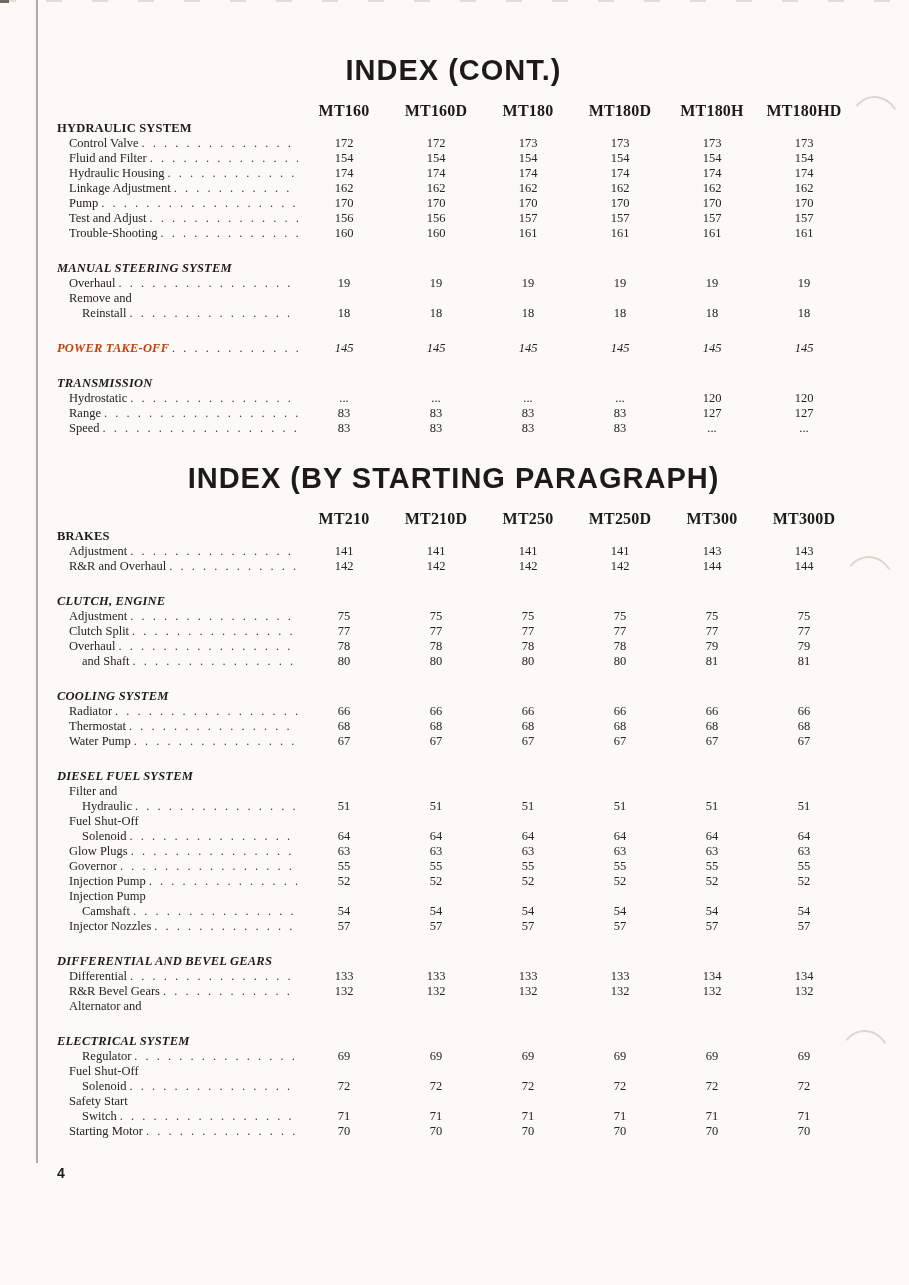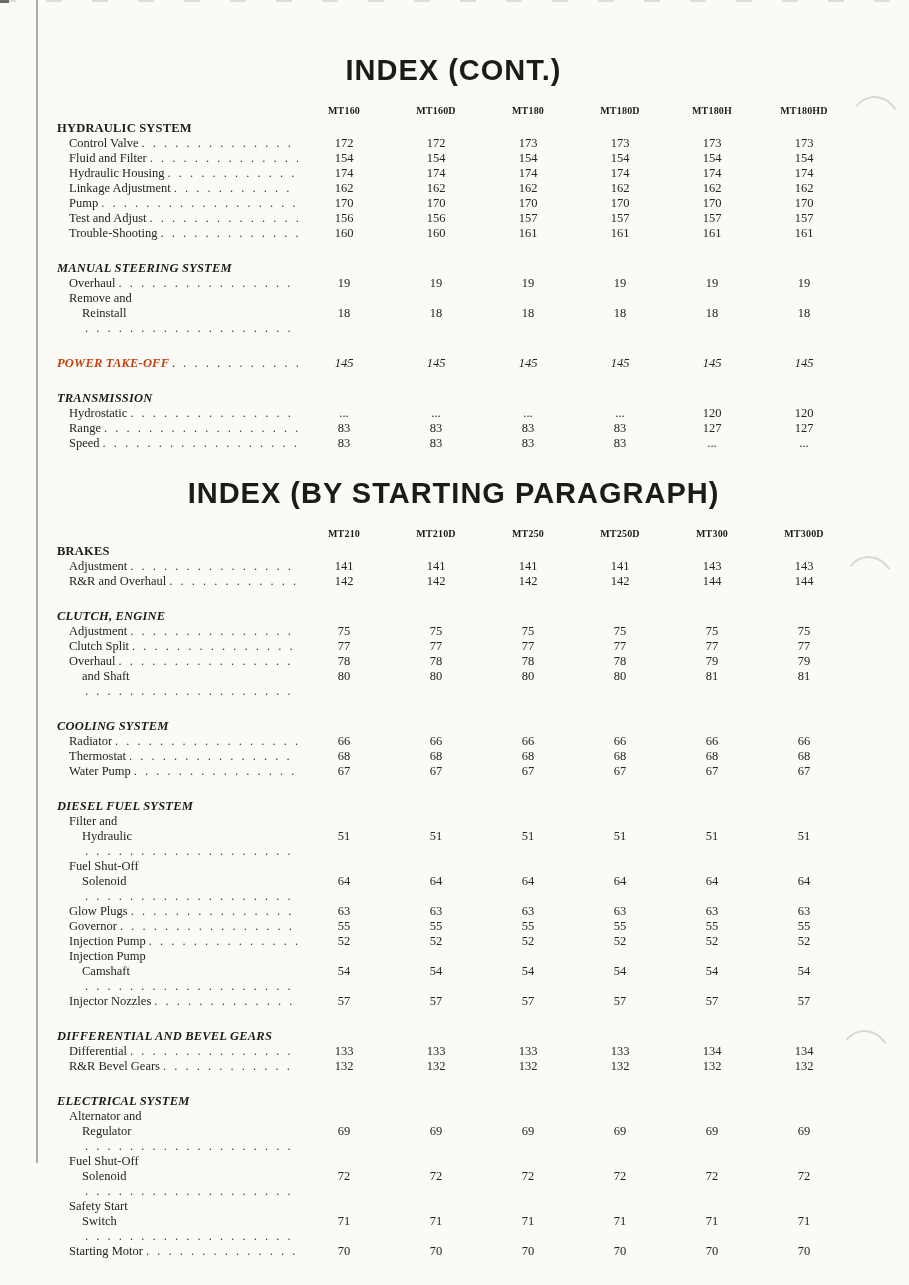--- a/index.html
+++ b/index.html
@@ -35,30 +35,30 @@
     font-size:29px;letter-spacing:1px;color:#1c1b18;
     white-space:nowrap;
   }
   .index-table + .index-table{margin-top:26px;}
 
   .row{display:flex;align-items:baseline;line-height:15px;font-size:12.5px;}
   .row.gap{margin-top:20px;font-style:italic;}
   .headrow{margin-bottom:3px;}
   .labelcol{width:241px;display:flex;align-items:baseline;overflow:hidden;}
   .val{width:92px;text-align:center;flex:0 0 auto;}
-  .colhead{font-weight:bold;font-size:10px;letter-spacing:.2px;color:#1c1b18;}
+  .colhead{font-weight:bold;font-size:16px;letter-spacing:.2px;color:#1c1b18;}
   .lbl{white-space:nowrap;flex:0 0 auto;}
   .dots{
     flex:1 1 auto;overflow:hidden;white-space:nowrap;
     letter-spacing:2.5px;padding-left:3px;color:#3a3834;
   }
   .section .lbl{font-weight:bold;letter-spacing:.2px;color:#1c1b18;}
   .item .labelcol{padding-left:12px;}
   .cont .labelcol{padding-left:12px;}
-  .item2 .labelcol{padding-left:25px;flex-direction:column;}
+  .item2 .labelcol{padding-left:25px;}
   .bold-item .lbl{font-weight:bold;letter-spacing:.2px;color:#c2410c;}
   .section{margin-top:1px;align-items:center;}
 
   .pagenum{
     margin-top:26px;font-weight:bold;font-size:14px;
     font-family:"Liberation Sans", sans-serif;color:#1c1b18;
   }
 </style>
 </head>
 <body>
@@ -525,28 +525,28 @@
                 <span class="lbl">R&amp;R Bevel Gears</span>
                 <span class="dots">. . . . . . . . . . . . . . . . . . . . . . . . . . . . . . . . . . . . . . . . . . . . . . . . . . . . . . . . . . . .</span>
               </span>
               <span class="val">132</span>
               <span class="val">132</span>
               <span class="val">132</span>
               <span class="val">132</span>
               <span class="val">132</span>
               <span class="val">132</span>
             </div>
+            <div class="row cont">
+              <span class="labelcol">
+                <span class="lbl">Alternator and</span>
+              </span>
+            </div>
             <div class="row section gap">
               <span class="labelcol">
                 <span class="lbl">ELECTRICAL SYSTEM</span>
-              </span>
-            </div>
-            <div class="row cont">
-              <span class="labelcol">
-                <span class="lbl">Alternator and</span>
               </span>
             </div>
             <div class="row item2">
               <span class="labelcol">
                 <span class="lbl">Regulator</span>
                 <span class="dots">. . . . . . . . . . . . . . . . . . . . . . . . . . . . . . . . . . . . . . . . . . . . . . . . . . . . . . . . . . . .</span>
               </span>
               <span class="val">69</span>
               <span class="val">69</span>
               <span class="val">69</span>

